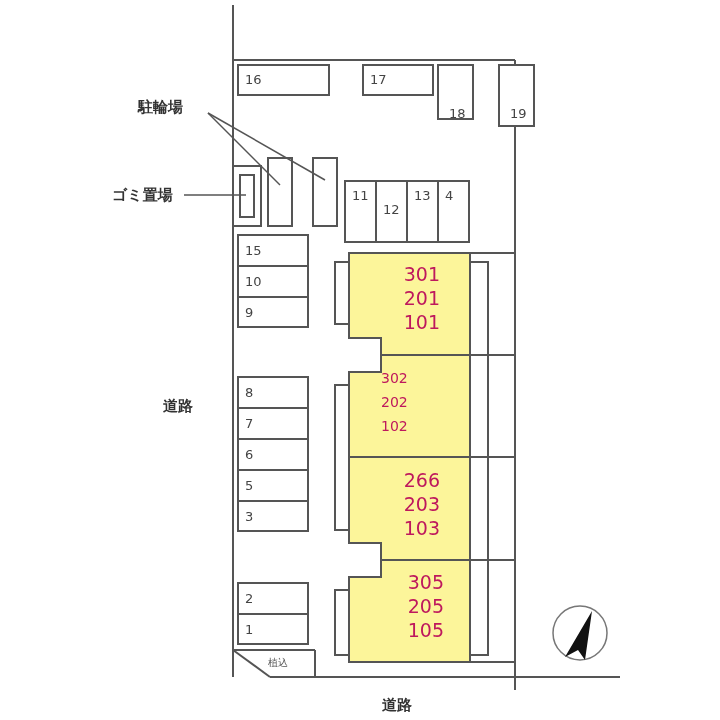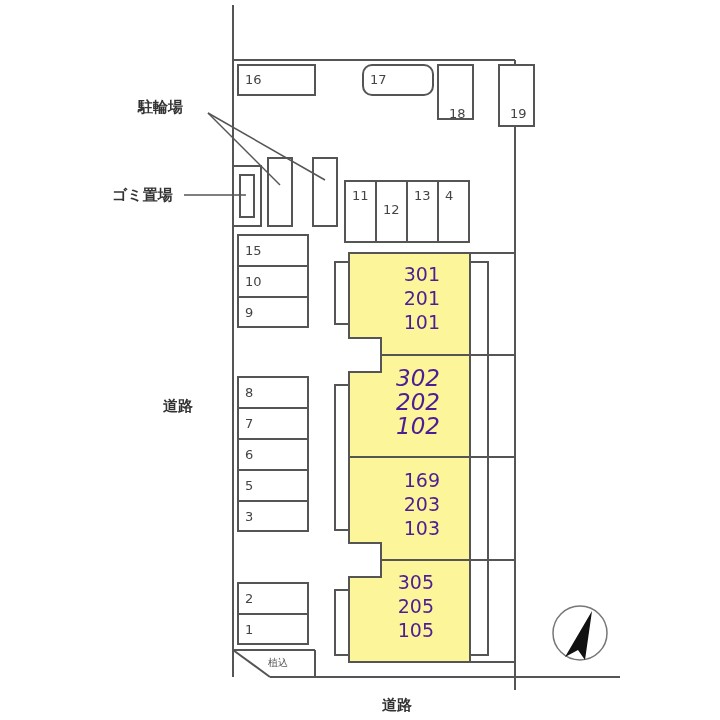--- a/index.html
+++ b/index.html
@@ -1,21 +1,21 @@
 <!DOCTYPE html>
 <html><head>
 <meta charset="utf-8">
 <style>
   html, body { margin:0; padding:0; background:#ffffff; }
   body { width:720px; height:720px; position:relative; overflow:hidden;
          font-family:"DejaVu Sans", sans-serif; color:#333; }
   .abs { position:absolute; box-sizing:border-box; }
   .box { position:absolute; box-sizing:border-box; border:2px solid #555; background:#fff; }
   .slot-label { position:absolute; font-size:13px; color:#444; left:6px; }
-  .unit-nums { position:absolute; right:30px; top:8px; font-size:19px; line-height:24px; color:#4c1d95; text-align:center; }
+  .unit-nums { position:absolute; right:30px; top:8px; font-size:19px; line-height:24px; color:#be185d; text-align:center; }
   .label { position:absolute; font-size:15px; font-weight:bold; color:#333; white-space:nowrap; }
   svg { position:absolute; left:0; top:0; }
 </style>
 </head>
 <body>
 
 <svg width="720" height="720">
 
   <line x1="233" y1="5" x2="233" y2="677" stroke="#555" stroke-width="2"></line>
 
@@ -61,24 +61,24 @@
   <circle cx="580" cy="633" r="27" fill="#fff" stroke="#777" stroke-width="1.5"></circle>
   <path d="M592,611 L565,657 L578,650 L585,660 Z" fill="#111"></path>
 </svg>
 
 <div class="label" style="left:138px; top:98px;">駐輪場</div>
 <div class="label" style="left:112px; top:186px;">ゴミ置場</div>
 <div class="label" style="left:163px; top:397px;">道路</div>
 <div class="label" style="left:382px; top:696px;">道路</div>
 <div class="abs" style="left:268px; top:656px; font-size:10px; color:#555;">植込</div>
 
-<div class="box" style="left:237px; top:64px; width:79px; height:32px;padding-left:14px;">
+<div class="box" style="left:237px; top:64px; width:93px; height:32px;padding-left:14px;">
   <span class="slot-label" style="top:6px;">16</span>
 </div>
-<div class="box" style="left:362px; top:64px; width:72px; height:32px;border-radius:10px;">
+<div class="box" style="left:362px; top:64px; width:72px; height:32px;">
   <span class="slot-label" style="top:6px;">17</span>
 </div>
 <div class="box" style="left:437px; top:64px; width:37px; height:56px;">
   <span class="slot-label" style="top:40px; left:10px;">18</span>
 </div>
 <div class="box" style="left:472px; top:64px; width:37px; height:63px;margin-left:26px;">
   <span class="slot-label" style="top:40px; left:10px;">19</span>
 </div>
 
 <div class="box" style="left:344px; top:180px; width:33px; height:63px;">
@@ -128,32 +128,32 @@
 </div>
 
 <div class="abs" style="left:381px; top:262px; width:89px;">
   <div class="unit-nums" style="position:static; font-size:19px; line-height:24px; text-align:right; padding-right:30px;">
     <div>301</div>
     <div>201</div>
     <div>101</div>
   </div>
 </div>
 <div class="abs" style="left:381px; top:366px; width:89px;">
-  <div class="unit-nums" style="position:static; font-size:23px; line-height:24px; text-align:right; padding-right:30px;font-style:italic;">
+  <div class="unit-nums" style="position:static; font-size:14px; line-height:24px; text-align:left; padding-right:30px;">
     <div>302</div>
     <div>202</div>
     <div>102</div>
   </div>
 </div>
 <div class="abs" style="left:381px; top:468px; width:89px;">
   <div class="unit-nums" style="position:static; font-size:19px; line-height:24px; text-align:right; padding-right:30px;">
-    <div>169</div>
+    <div>266</div>
     <div>203</div>
     <div>103</div>
   </div>
 </div>
 <div class="abs" style="left:381px; top:570px; width:89px;">
-  <div class="unit-nums" style="position:static; font-size:19px; line-height:24px; text-align:right; padding-right:36px;">
+  <div class="unit-nums" style="position:static; font-size:19px; line-height:24px; text-align:right; padding-right:26px;">
     <div>305</div>
     <div>205</div>
     <div>105</div>
   </div>
 </div>
 
 </body></html>

